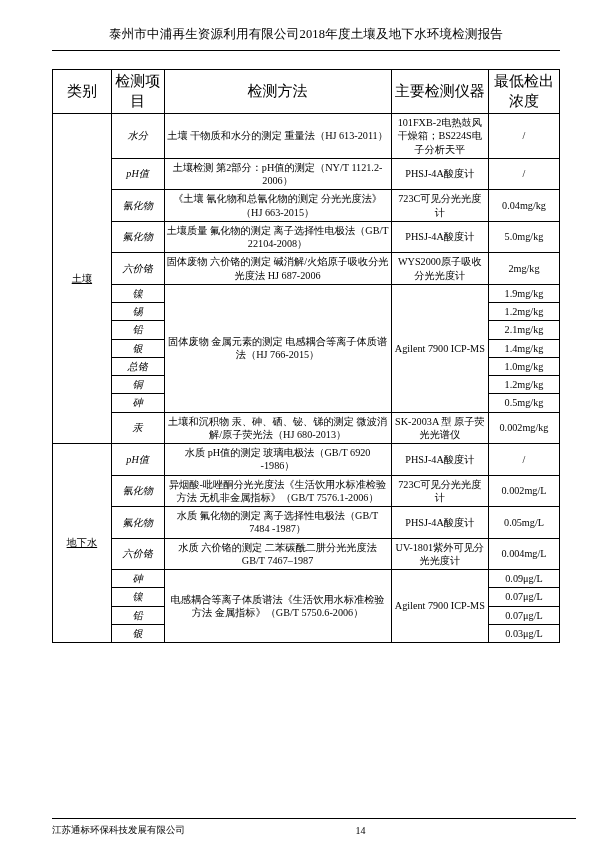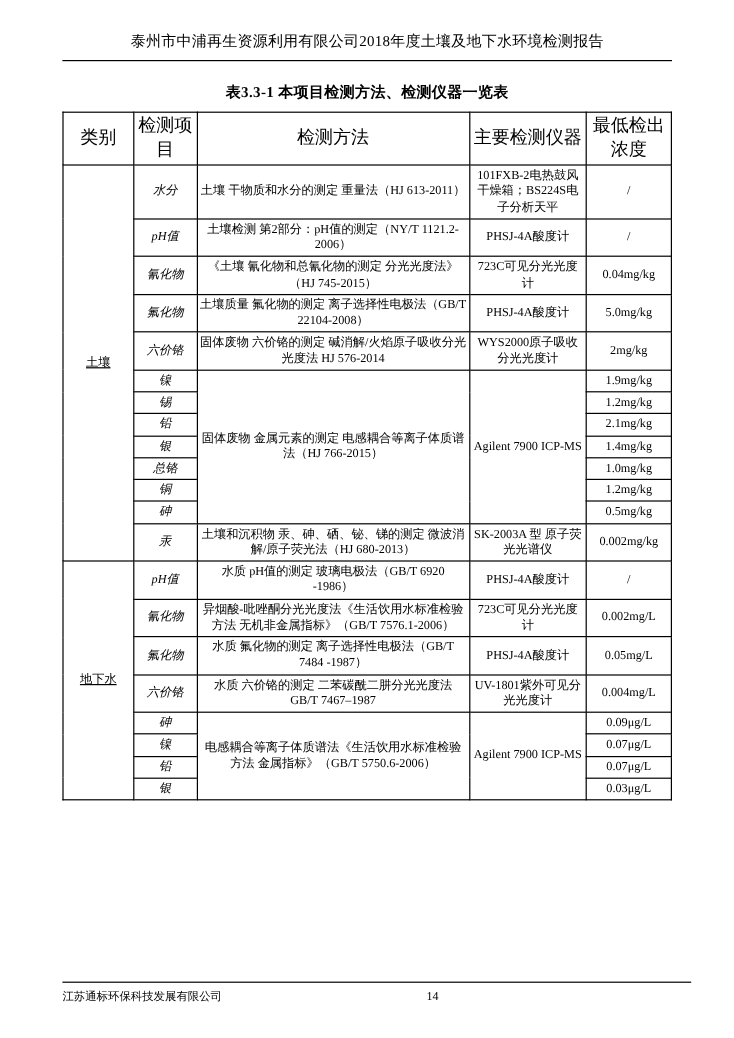--- a/index.html
+++ b/index.html
@@ -99,21 +99,20 @@
     font-size: 10px;
   }
 </style>
 </head>
 <body>
 
 <div class="page">
 
   <div class="doc-header">泰州市中浦再生资源利用有限公司2018年度土壤及地下水环境检测报告</div>
 
-  <div class="table-title">表3.3-1 本项目检测方法、检测仪器一览表</div>
 
   <table class="main">
     <colgroup>
       <col class="col-cat">
       <col class="col-item">
       <col class="col-method">
       <col class="col-instr">
       <col class="col-limit">
     </colgroup>
     <thead>
@@ -135,33 +134,33 @@
         <td class="limit-cell">/</td>
       </tr>
       <tr>
         <td class="item-cell">pH值</td>
         <td class="method-cell">土壤检测 第2部分：pH值的测定（NY/T 1121.2-2006）</td>
         <td class="instr-cell">PHSJ-4A酸度计</td>
         <td class="limit-cell">/</td>
       </tr>
       <tr>
         <td class="item-cell">氰化物</td>
-        <td class="method-cell">《土壤 氰化物和总氰化物的测定 分光光度法》（HJ 745-2015）</td>
+        <td class="method-cell">《土壤 氰化物和总氰化物的测定 分光光度法》（HJ 663-2015）</td>
         <td class="instr-cell">723C可见分光光度计</td>
         <td class="limit-cell">0.04mg/kg</td>
       </tr>
       <tr>
         <td class="item-cell">氟化物</td>
         <td class="method-cell">土壤质量 氟化物的测定 离子选择性电极法（GB/T 22104-2008）</td>
         <td class="instr-cell">PHSJ-4A酸度计</td>
         <td class="limit-cell">5.0mg/kg</td>
       </tr>
       <tr>
         <td class="item-cell">六价铬</td>
-        <td class="method-cell">固体废物 六价铬的测定 碱消解/火焰原子吸收分光光度法 HJ 576-2014</td>
+        <td class="method-cell">固体废物 六价铬的测定 碱消解/火焰原子吸收分光光度法 HJ 687-2006</td>
         <td class="instr-cell">WYS2000原子吸收分光光度计</td>
         <td class="limit-cell">2mg/kg</td>
       </tr>
       <tr>
         <td class="item-cell">镍</td>
         <td class="method-cell" rowspan="7">固体废物 金属元素的测定 电感耦合等离子体质谱法（HJ 766-2015）</td>
         <td class="instr-cell" rowspan="7">Agilent 7900 ICP-MS</td>
         <td class="limit-cell">1.9mg/kg</td>
       </tr>
       <tr>

